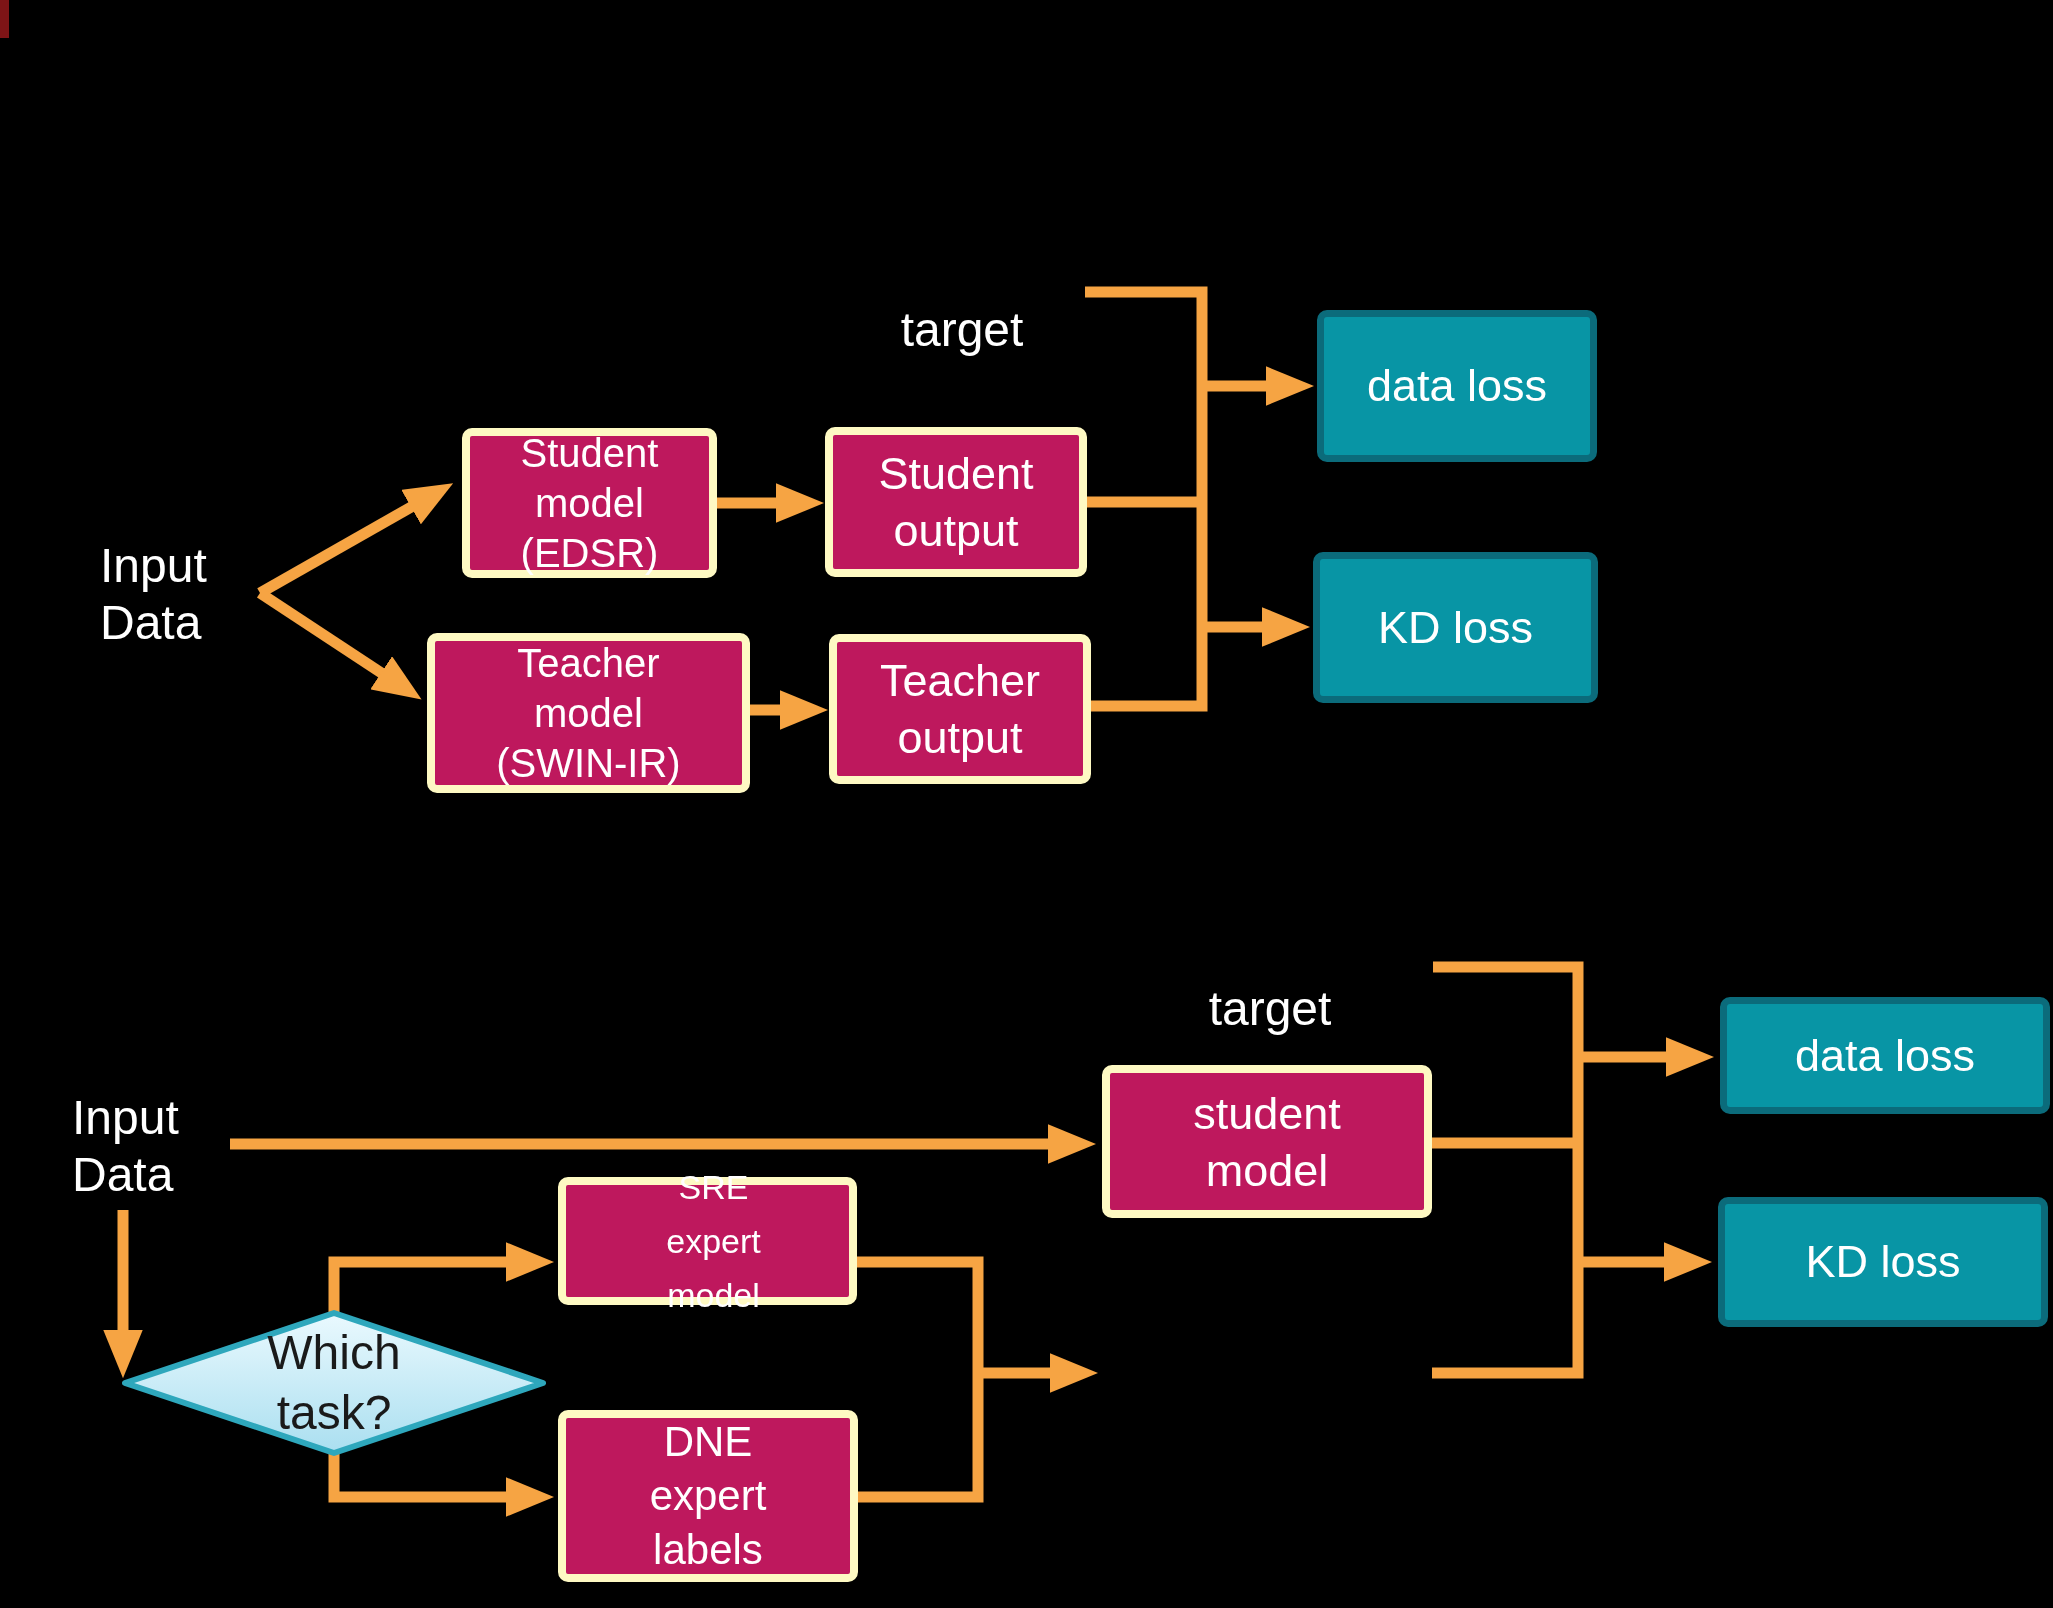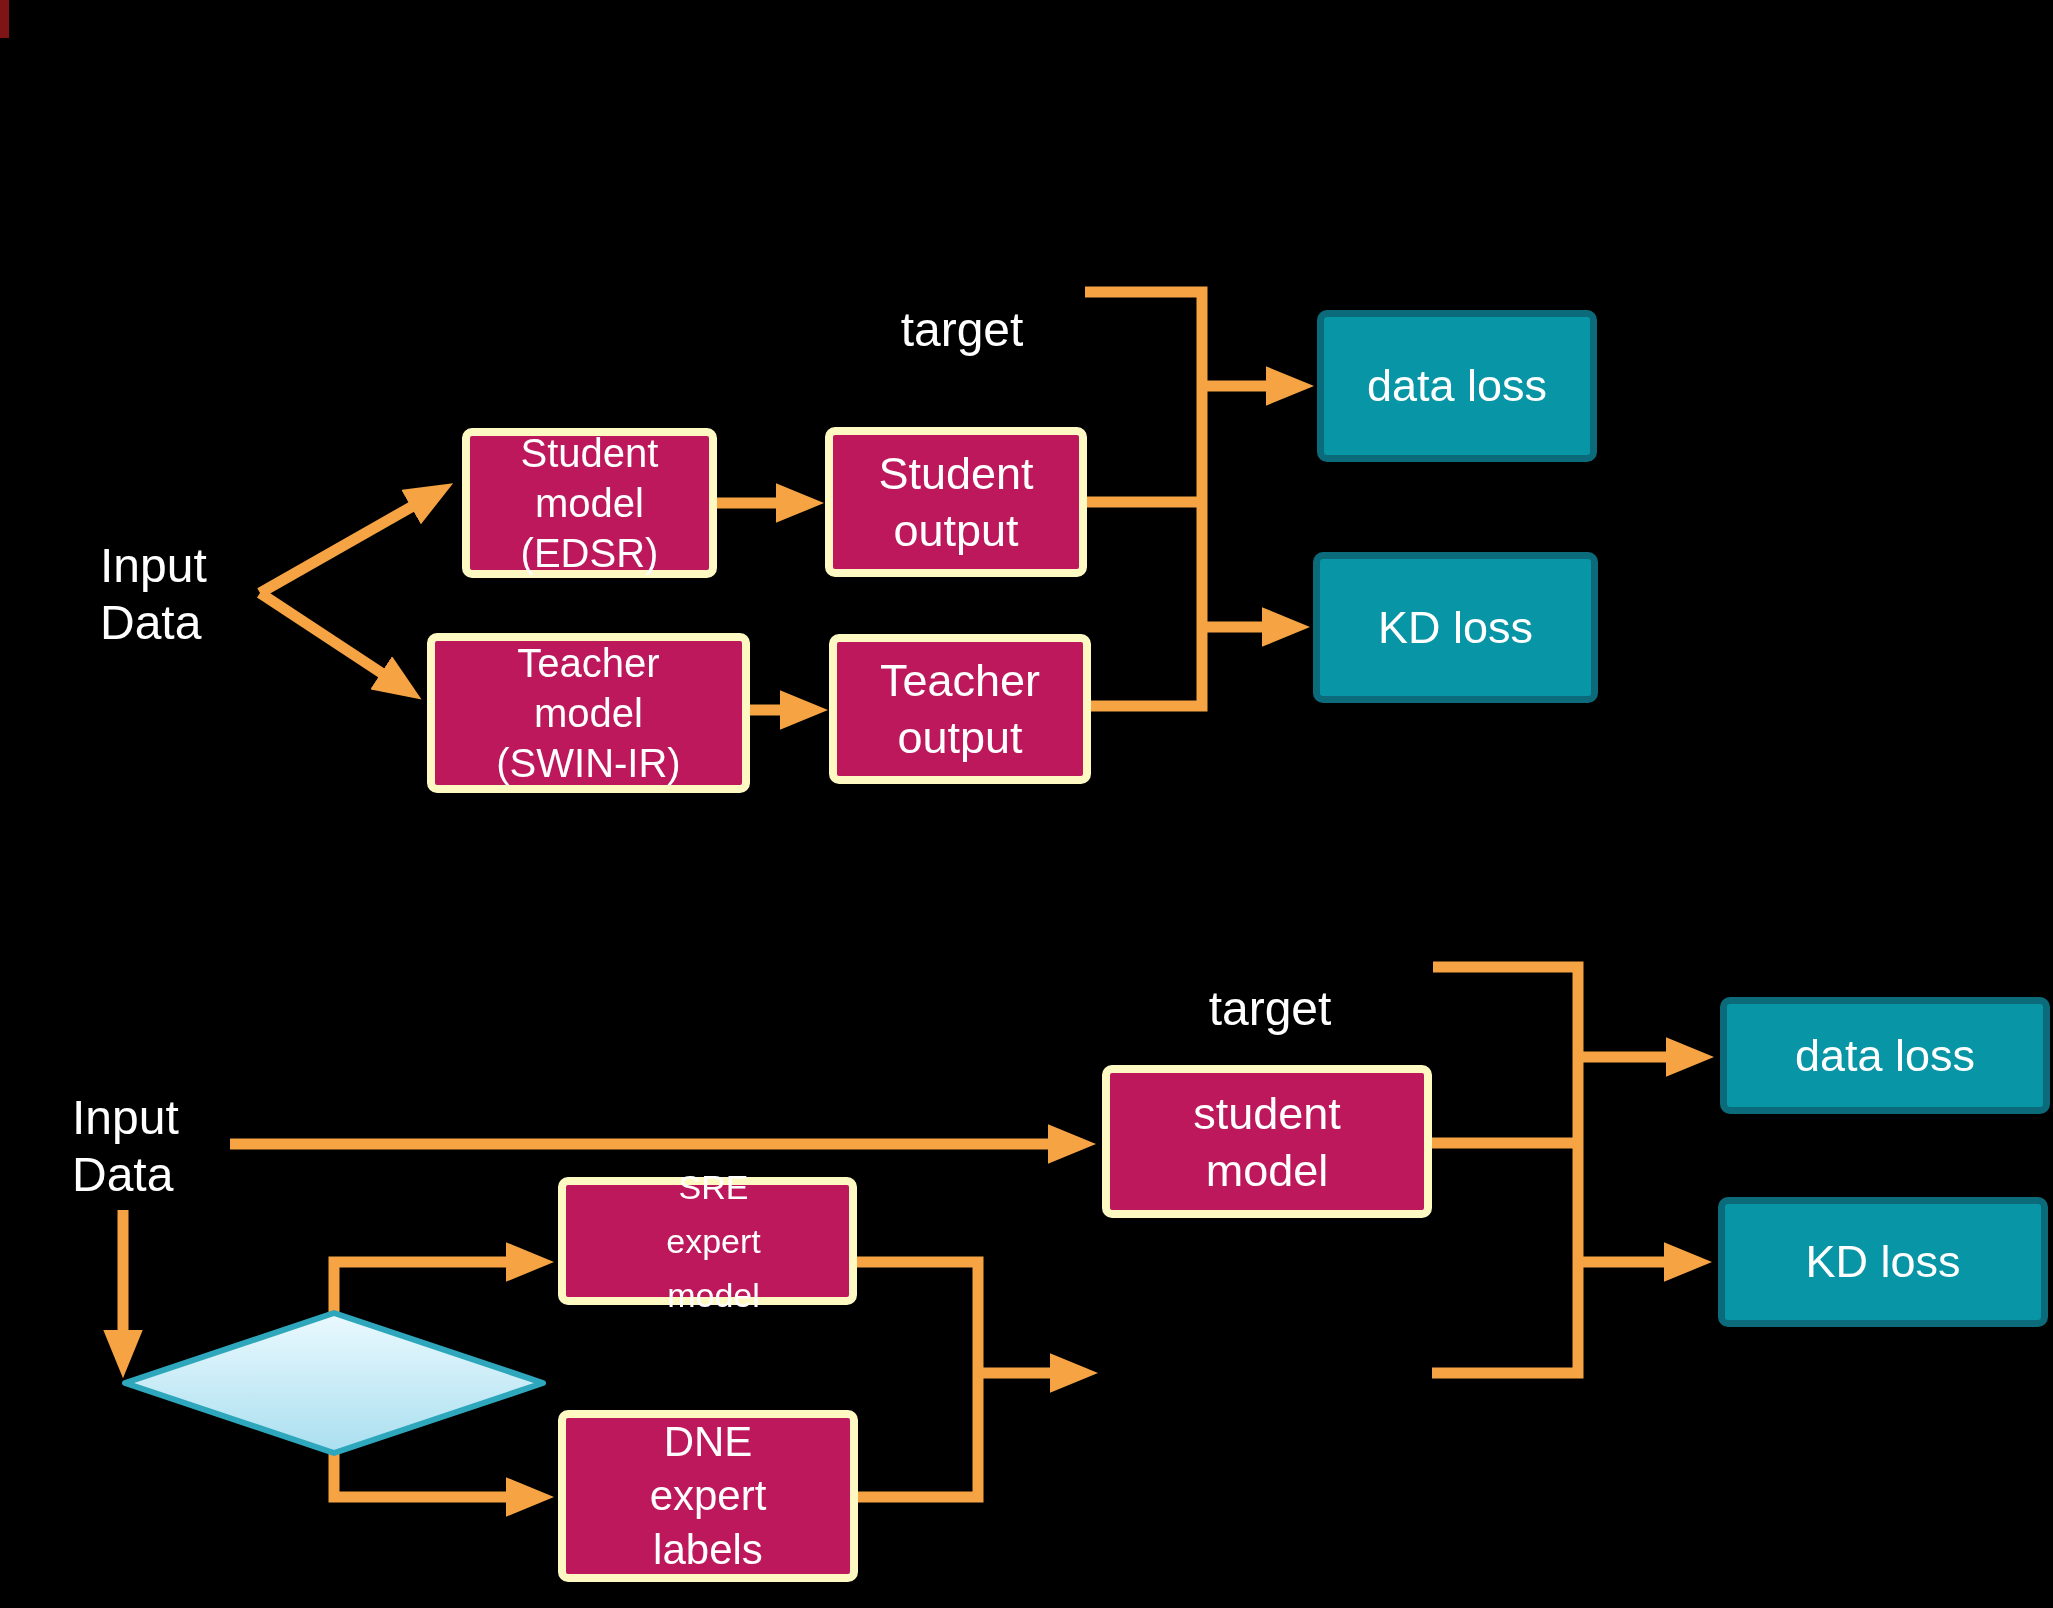--- a/index.html
+++ b/index.html
@@ -151,19 +151,21 @@
 model</div>
 
   <div class="node orange" style="left:558px; top:1177px; width:299px; height:128px; font-size:34px; line-height:54px;padding-left:12px;">SRE
 expert
 model</div>
 
   <div class="node orange" style="left:558px; top:1410px; width:300px; height:172px; font-size:42px; line-height:54px;">DNE
 expert
 labels</div>
 
+  <div class="diamond-text" style="left:234px; top:1323px; width:200px; height:120px;">Which
+task?</div>
 
 
   <div class="node teal" style="left:1720px; top:997px; width:330px; height:117px; font-size:45px;">data loss</div>
 
   <div class="node teal" style="left:1718px; top:1197px; width:330px; height:130px; font-size:45px;">KD loss</div>
 
 </div>
 
 </body></html>

